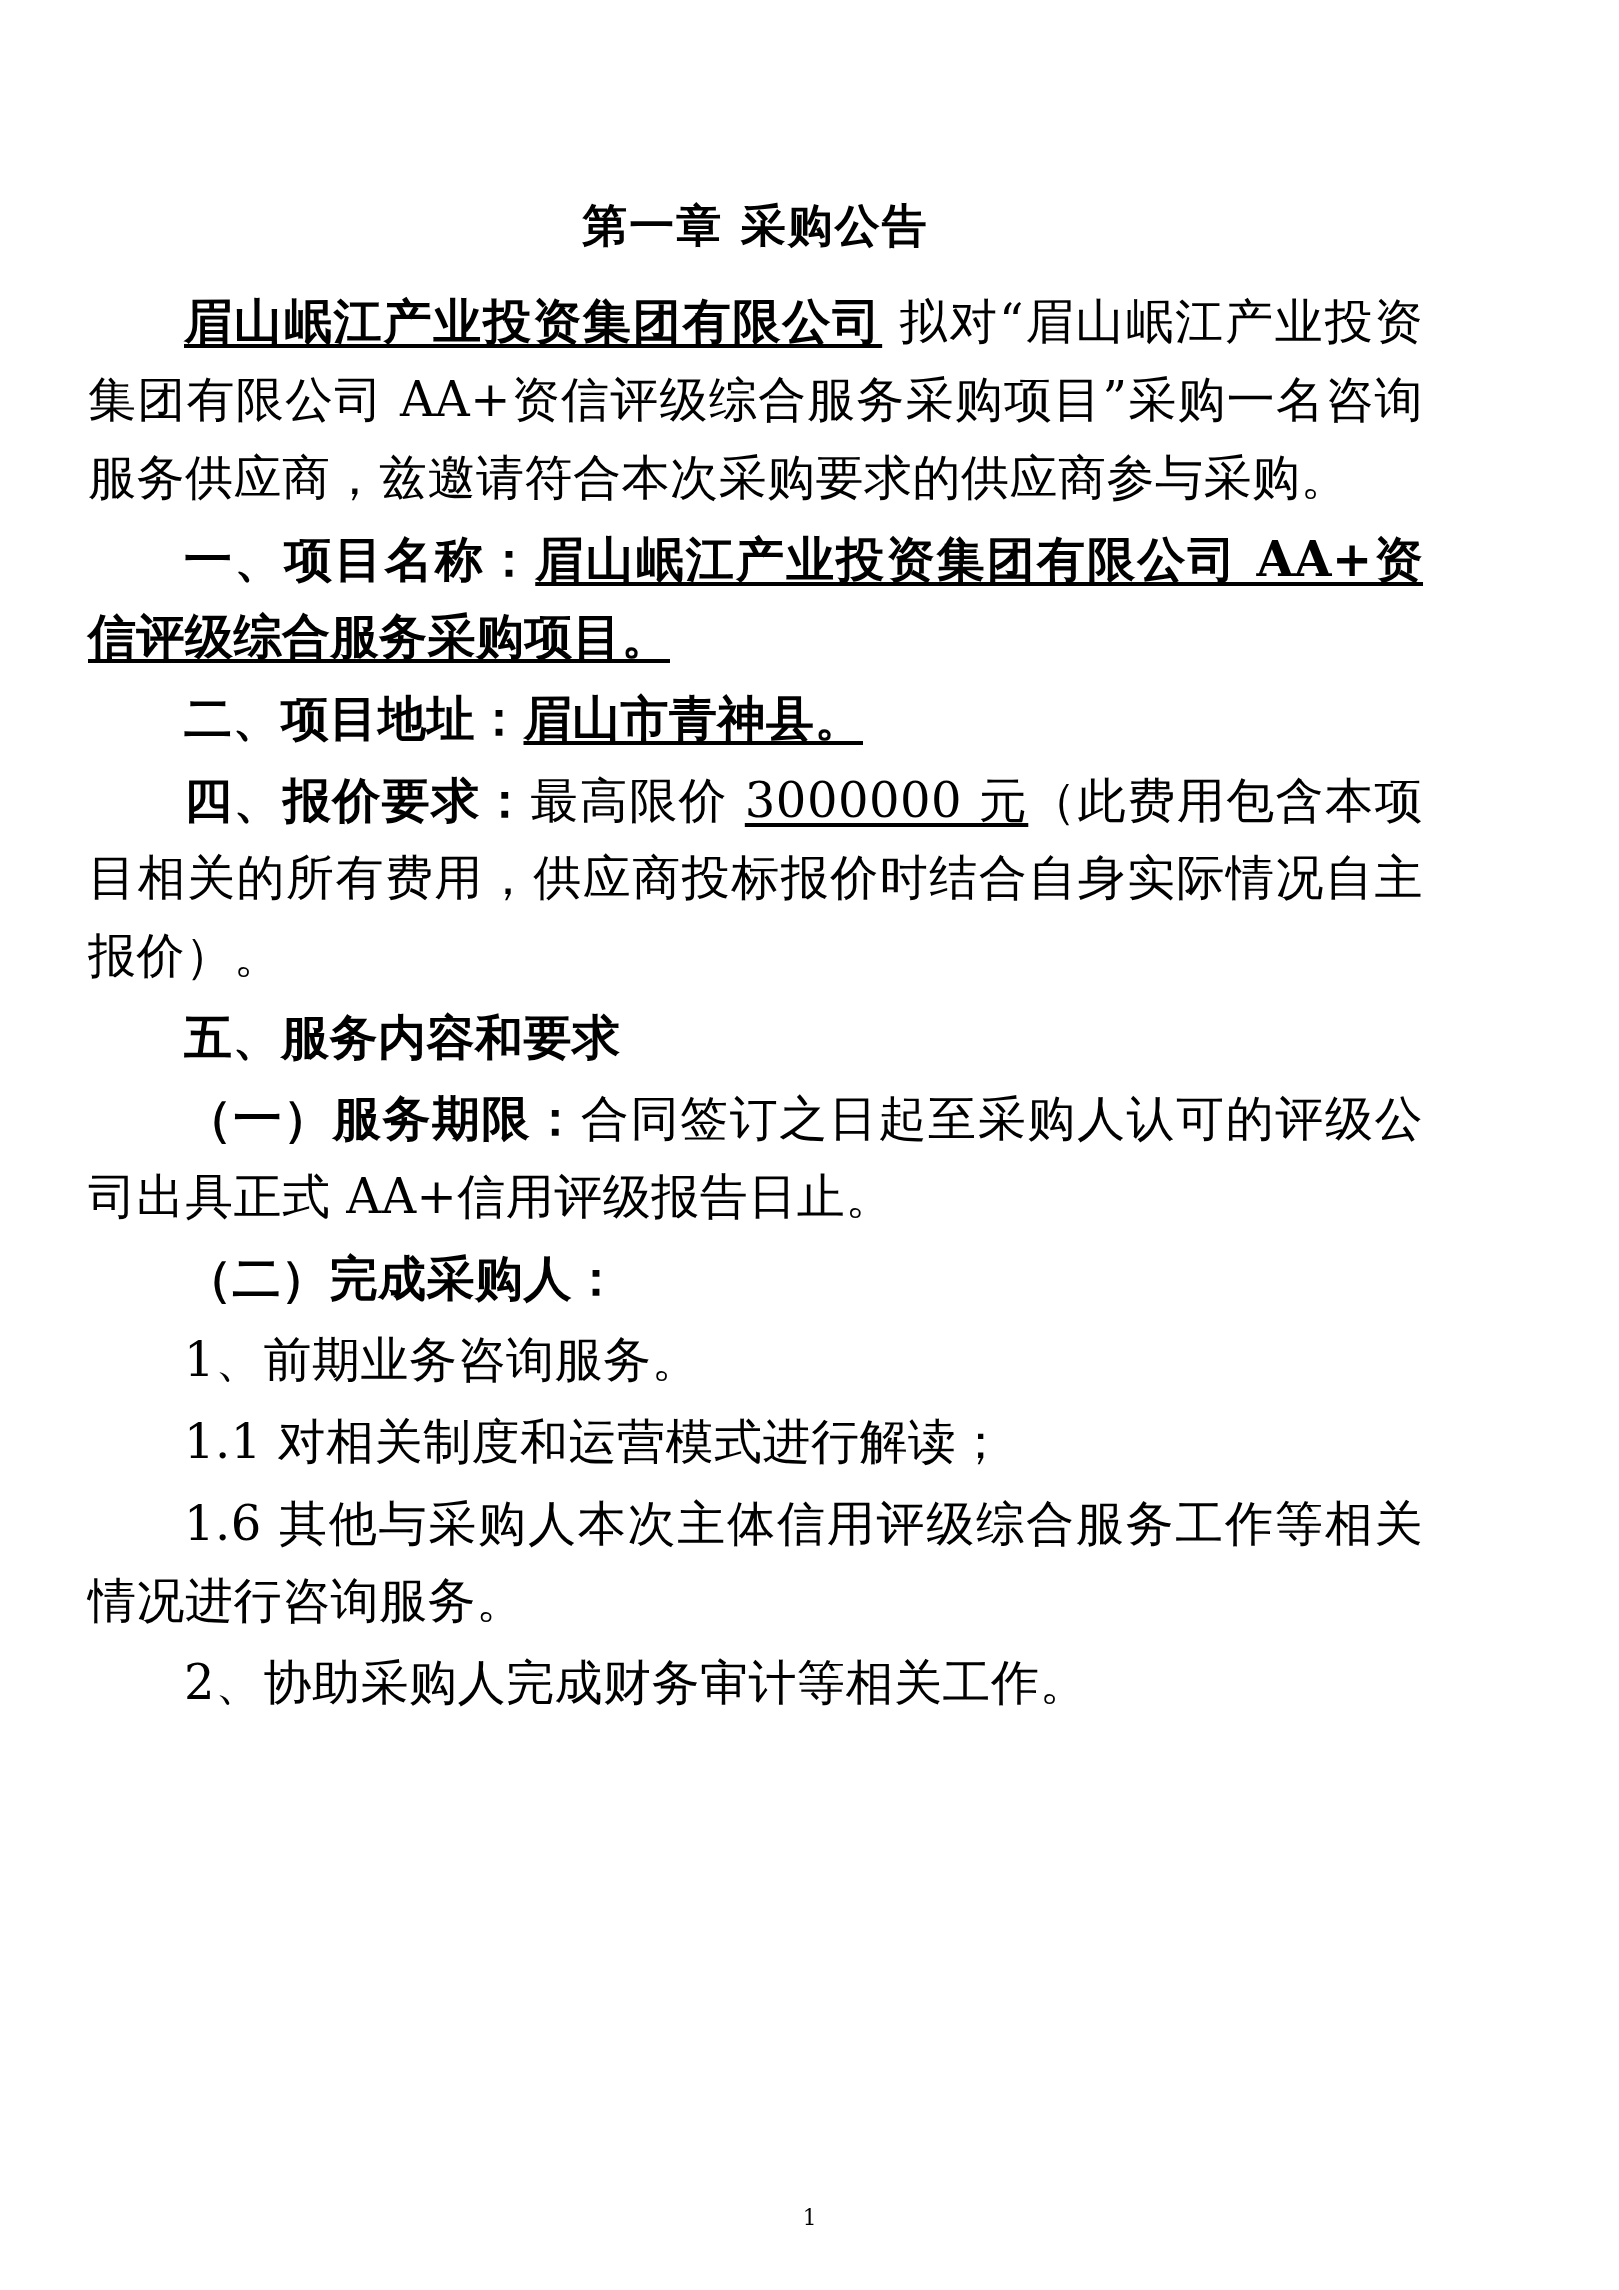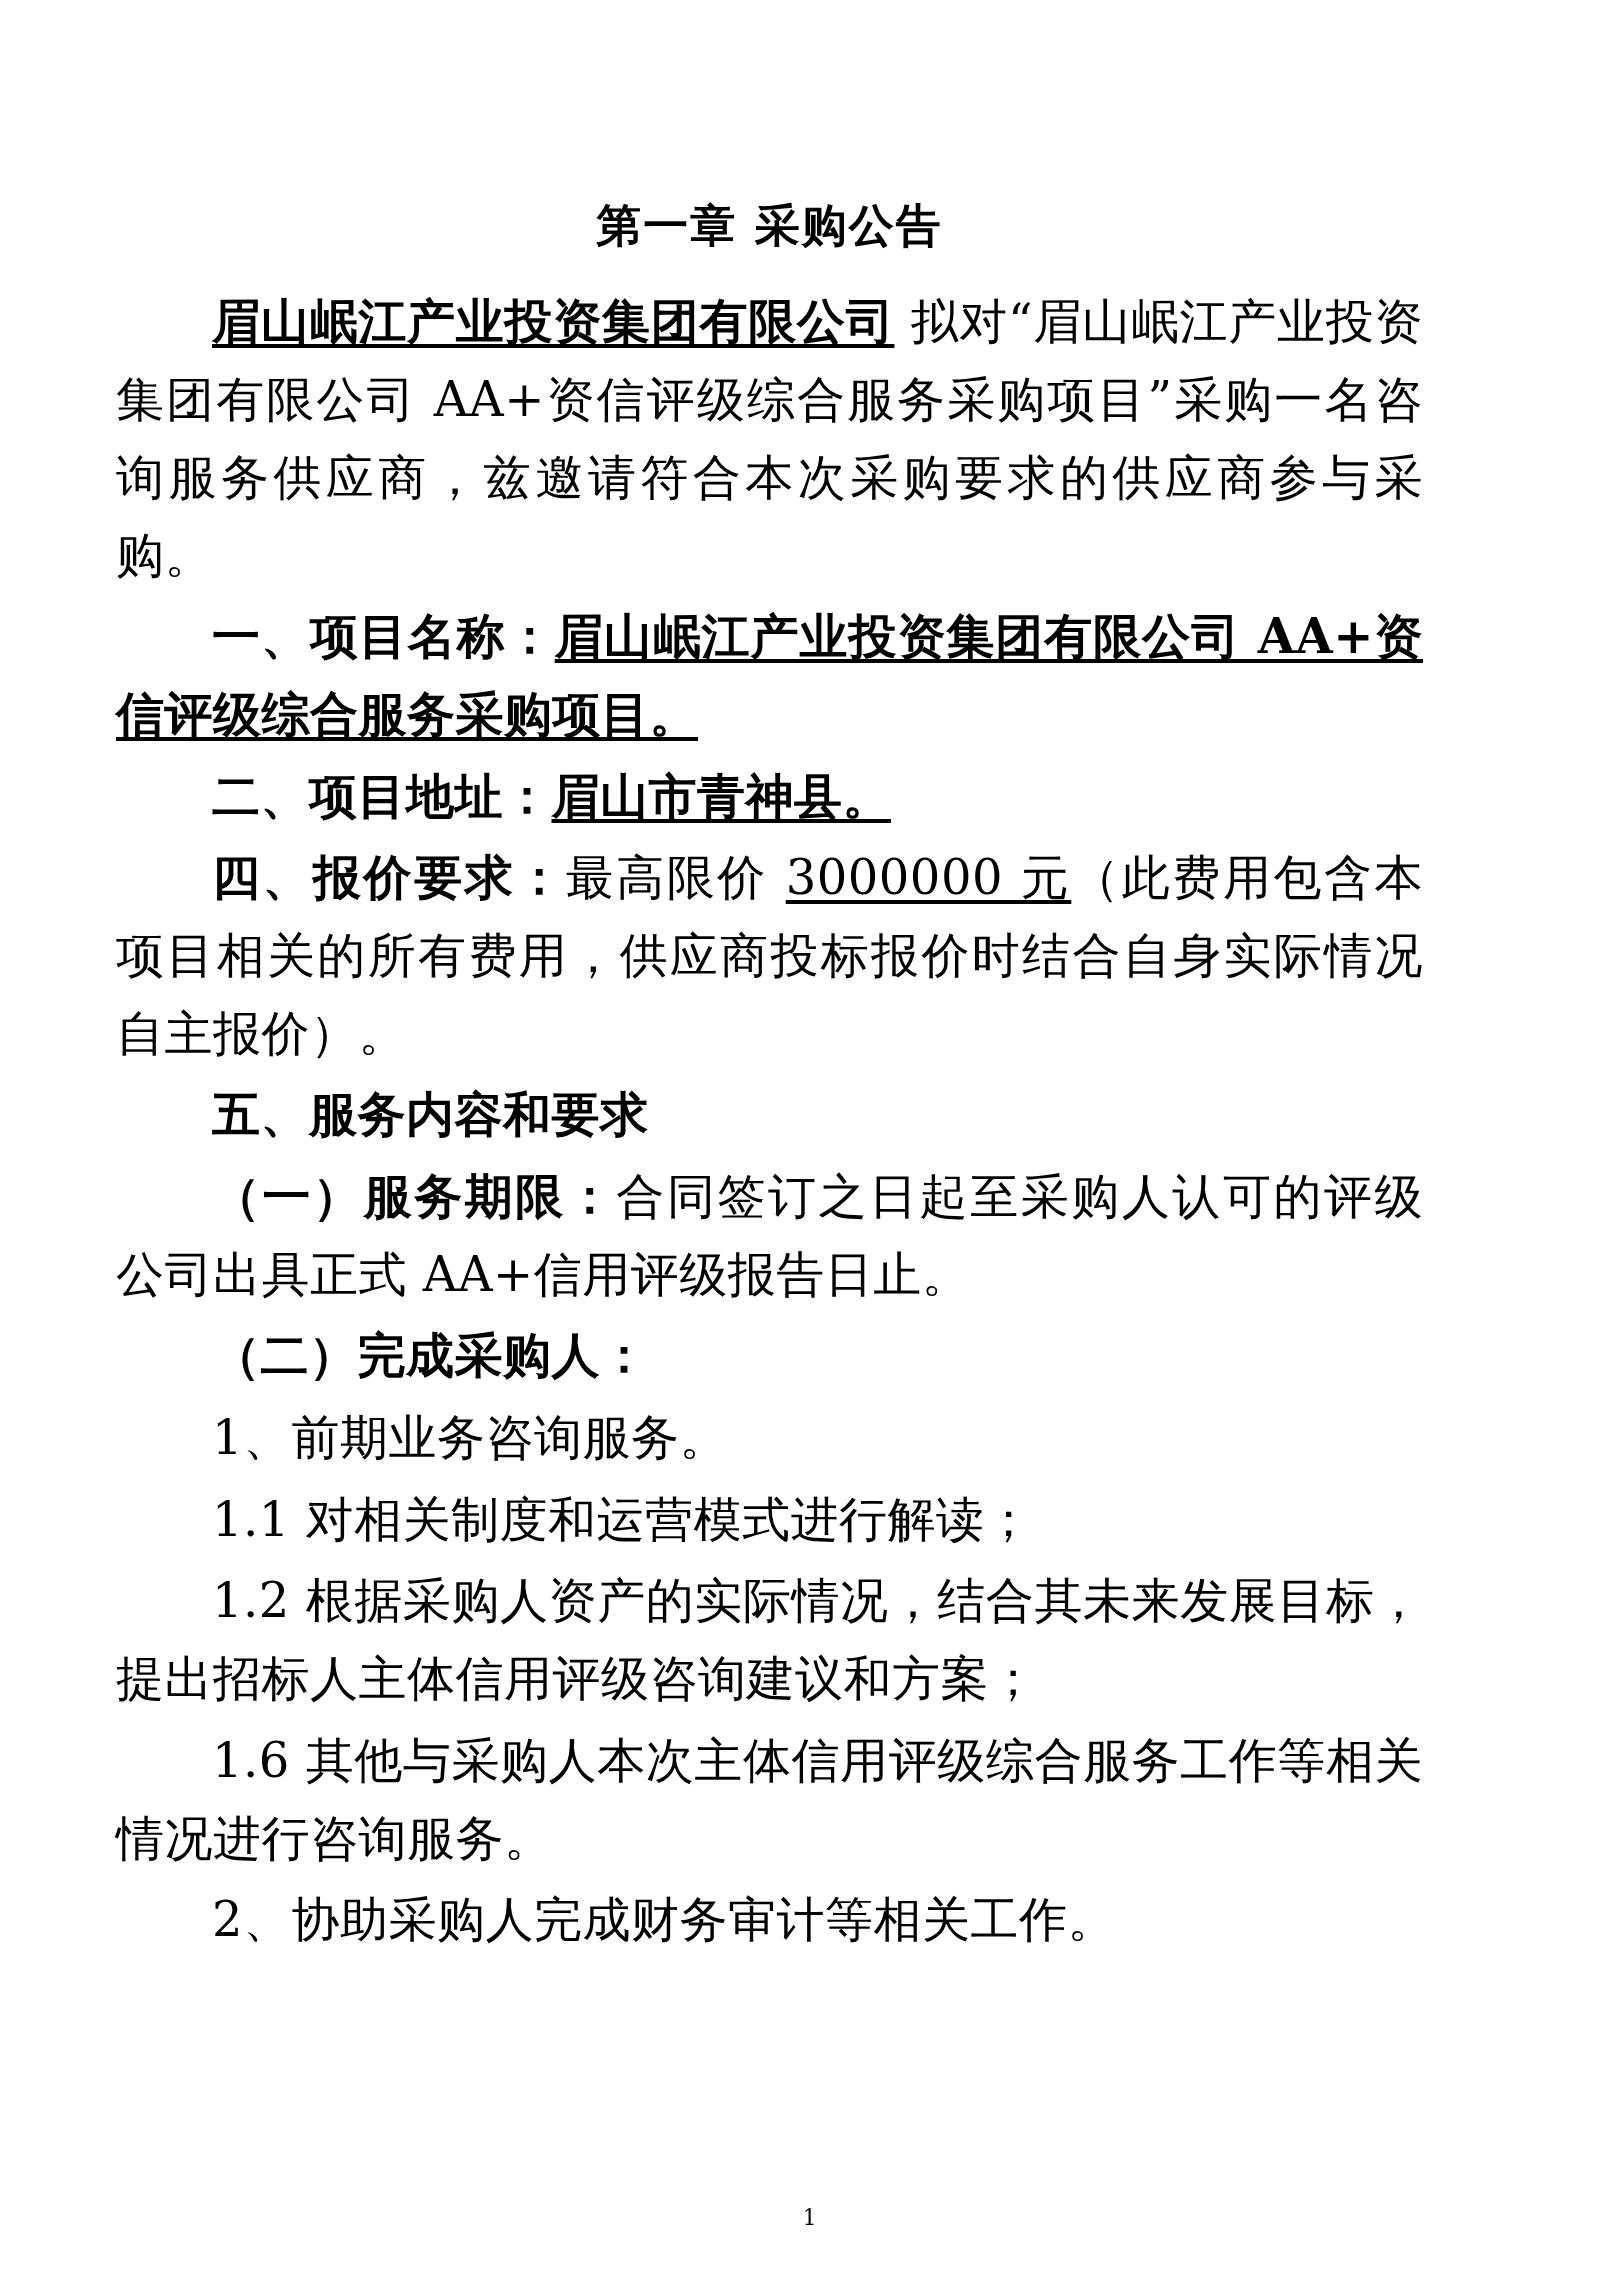--- a/index.html
+++ b/index.html
@@ -12,21 +12,21 @@
     height: 2291px;
     font-family: "DejaVu Serif", "Liberation Serif", serif;
     color: #000000;
     position: relative;
     overflow: hidden;
   }
   .page {
     box-sizing: border-box;
     width: 1619px;
     height: 2291px;
-    padding: 147px 196px 0 116px;
+    padding: 147px 196px 0 88px;
     position: relative;
   }
   .doc-title {
     text-align: center;
     font-size: 45px;
     font-weight: bold;
     letter-spacing: 2px;
     margin: 49px 0 27.4px 0;
     font-family: "DejaVu Serif", "Liberation Serif", serif;
   }
@@ -91,19 +91,18 @@
   <p class="para">
     <span class="lead">（一）服务期限：</span><span>合同签订之日起至采购人认可的评级公司出具正式 AA+信用评级报告日止。</span>
   </p>
 
   <p class="para">
     <span class="lead">（二）完成采购人：</span>
   </p>
 
   <p class="para">1、前期业务咨询服务。</p>
   <p class="para">1.1 对相关制度和运营模式进行解读；</p>
-  <p class="para">1.2 根据采购人资产的实际情况，结合其未来发展目标，提出招标人主体信用评级咨询建议和方案；</p>
   <p class="para">1.6 其他与采购人本次主体信用评级综合服务工作等相关情况进行咨询服务。</p>
   <p class="para">2、协助采购人完成财务审计等相关工作。</p>
 
   <div class="page-number">1</div>
 </div>
 
 
 </body></html>

